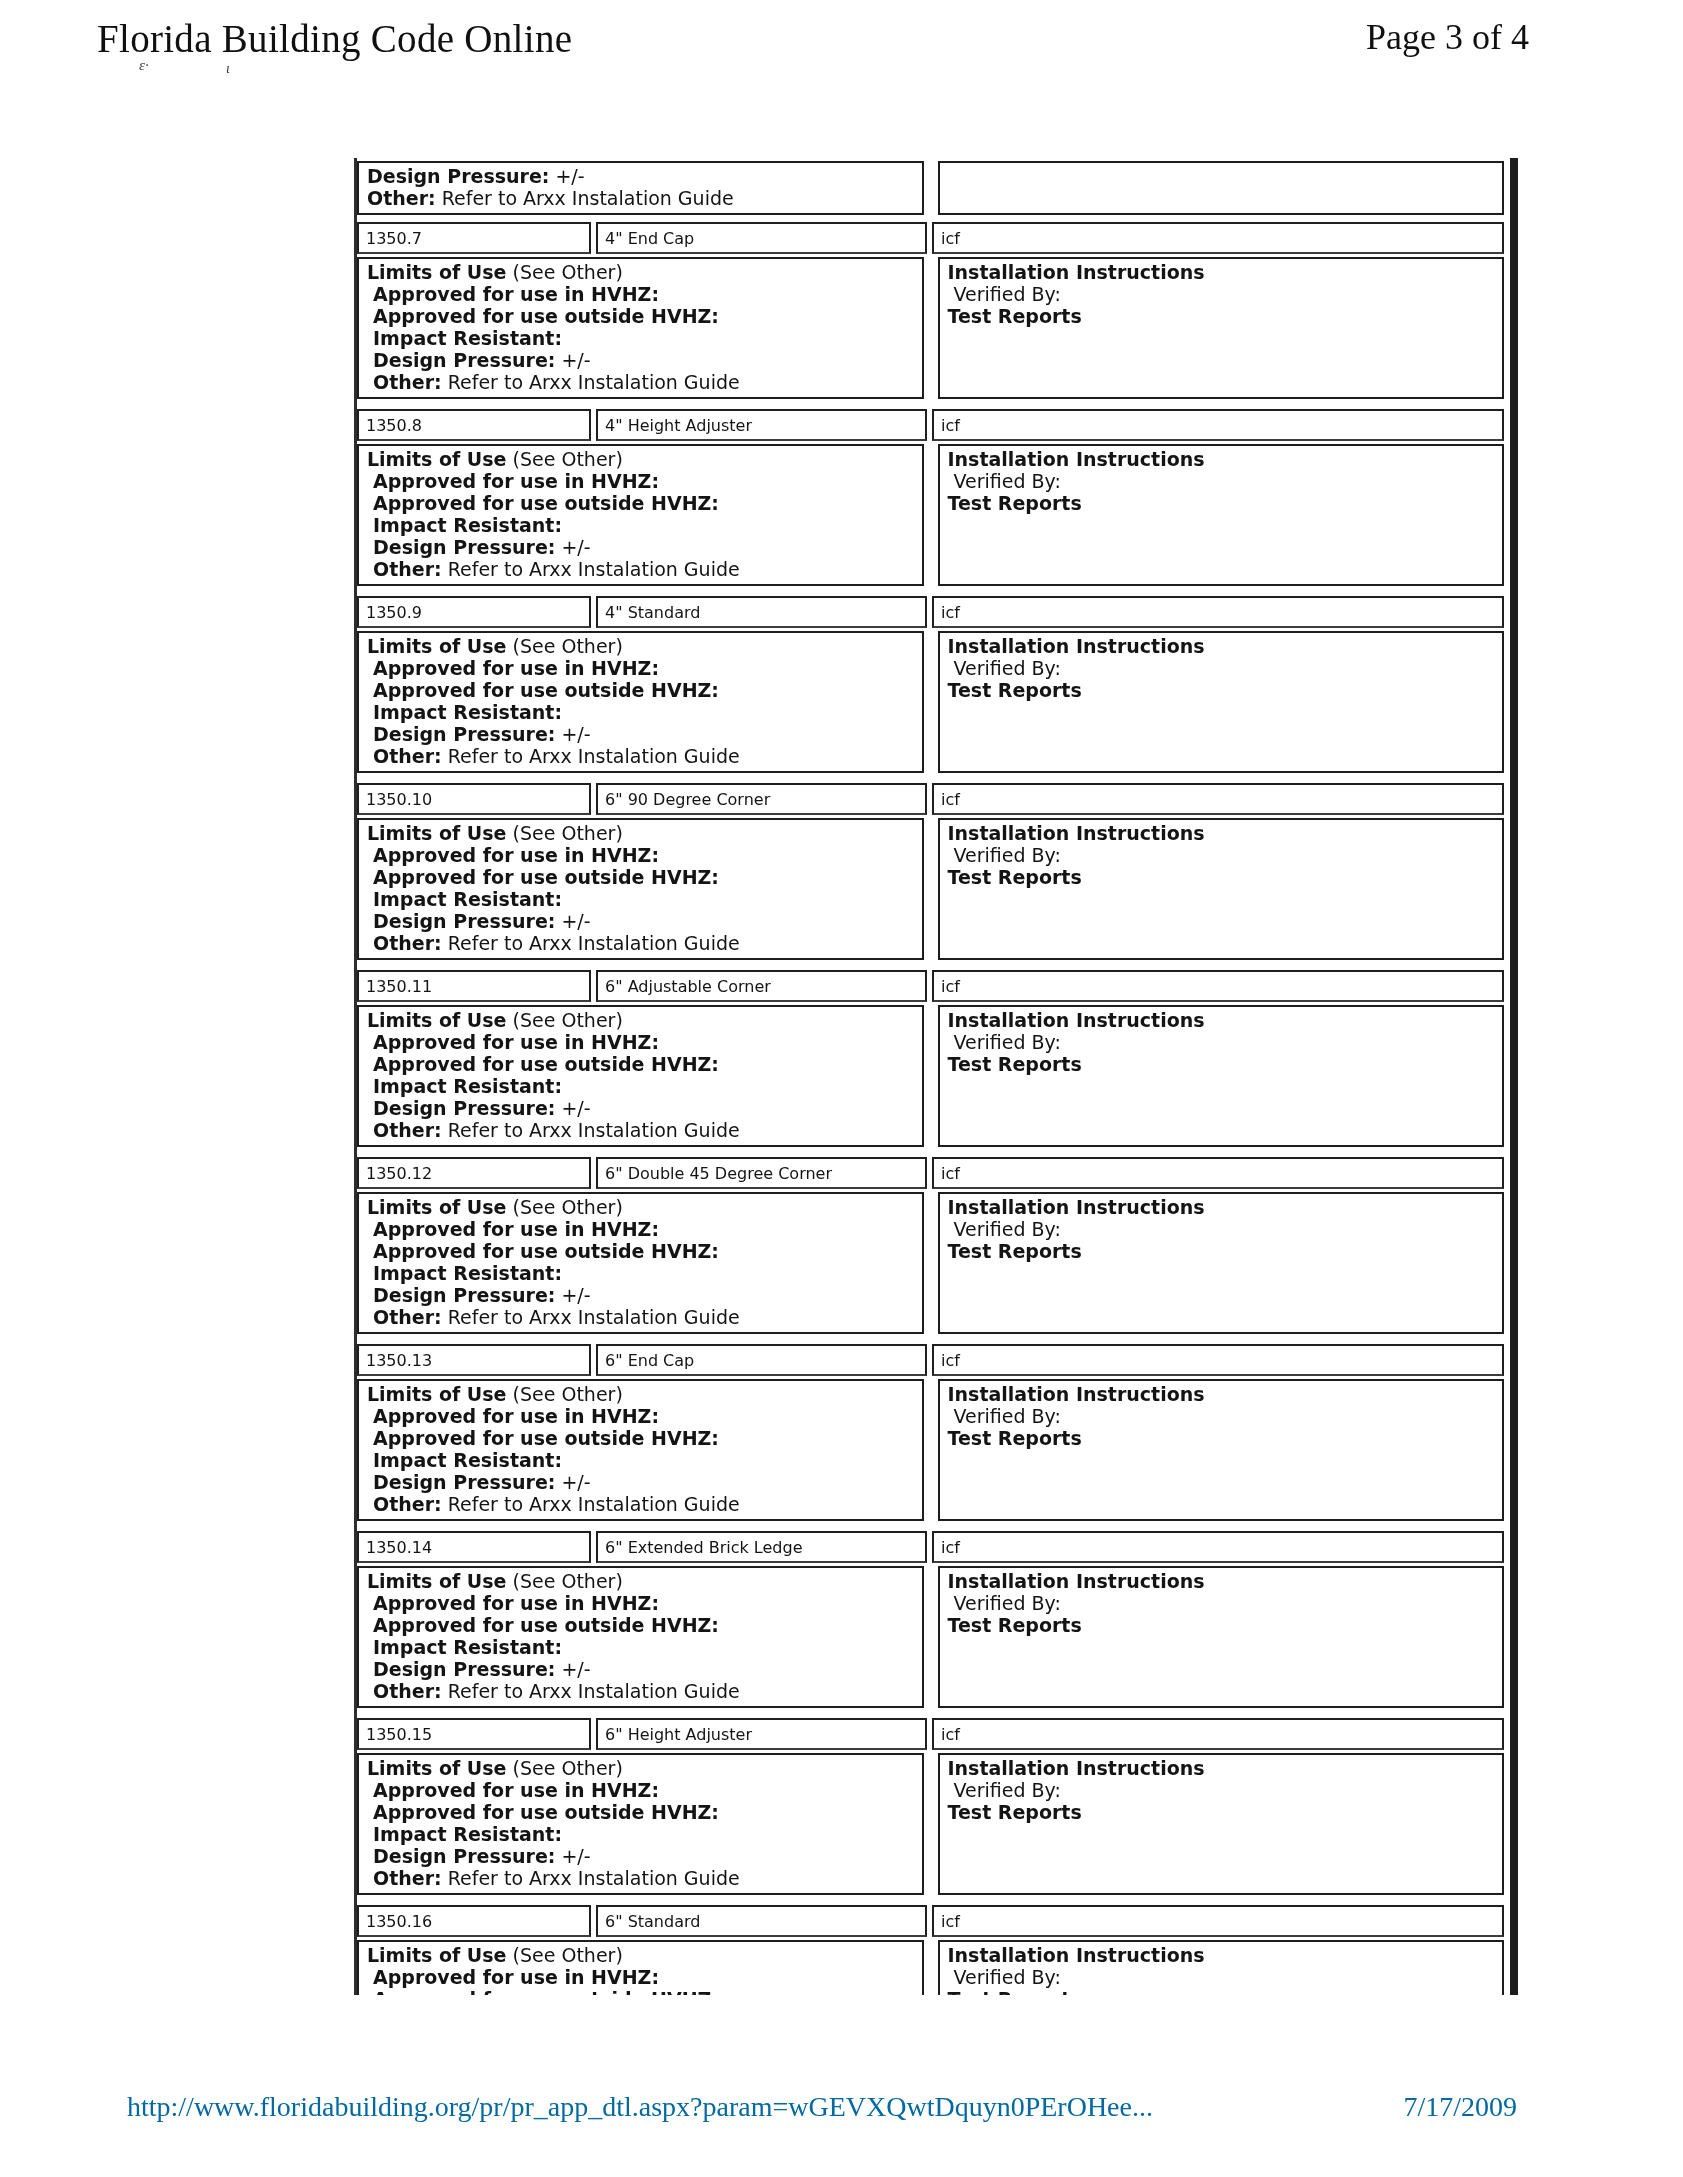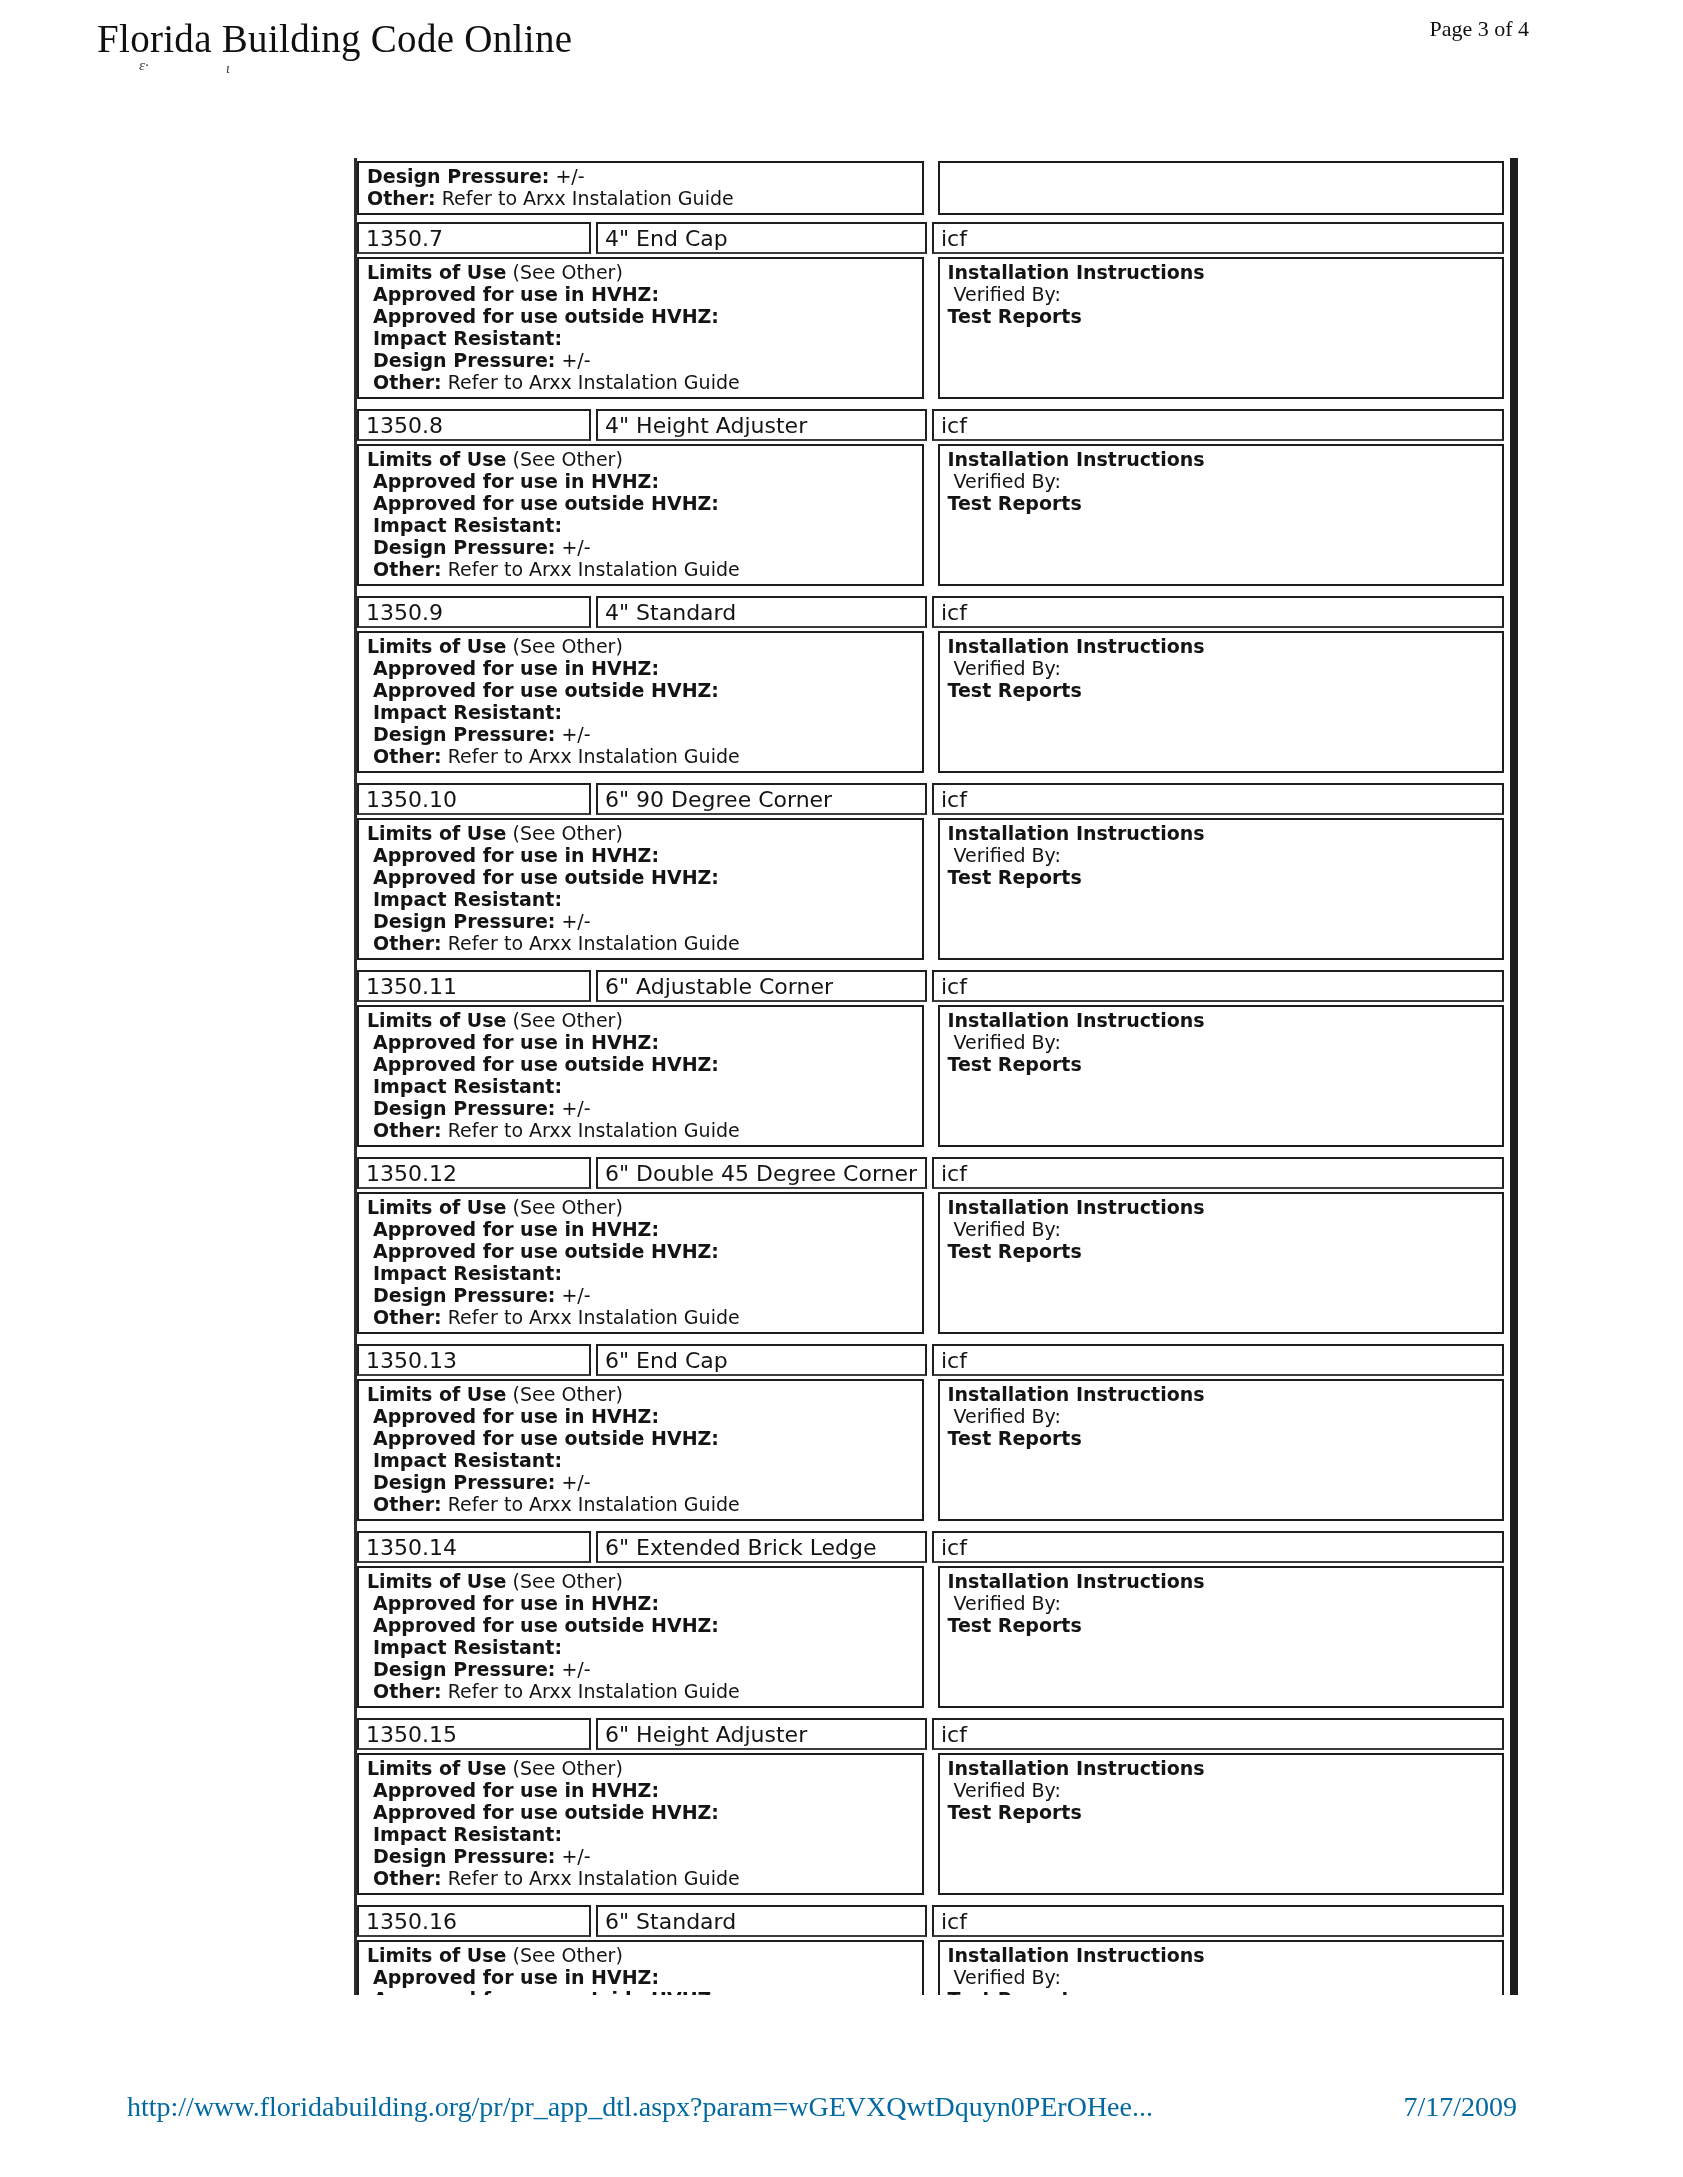--- a/index.html
+++ b/index.html
@@ -14,21 +14,21 @@
 
   
   .page-title {
     position: absolute; left: 97px; top: 16px;
     font-family: "Liberation Serif", serif;
     font-size: 39px; color: #101010; letter-spacing: 0.3px;
   }
   .page-number {
     position: absolute; right: 154px; top: 16px;
     font-family: "Liberation Serif", serif;
-    font-size: 22px; color: #101010; text-align: right;
+    font-size: 36px; color: #101010; text-align: right;
   }
   .scan-mark-1 {
     position: absolute; left: 139px; top: 57px;
     font-family: "Liberation Serif", serif;
     font-size: 15px; color: #3a3a3a; font-style: italic;
   }
   .scan-mark-2 {
     position: absolute; left: 226px; top: 61px;
     font-family: "Liberation Serif", serif;
     font-size: 14px; color: #3a3a3a; font-style: italic;
@@ -73,21 +73,21 @@
   .hdr-row {
     display: grid;
     grid-template-columns: 234px 331px 1fr;
     column-gap: 5px;
     margin-bottom: 3px;
   }
   .box {
     border: 2px solid #1f1f1f;
     height: 32px;
     padding: 3px 7px 0 7px;
-    font-size: 22px;
+    font-size: 16px;
     line-height: 24px;
     overflow: hidden; white-space: nowrap;
     border-bottom-color: #3c3c3c;
   }
   .details-block .cell { min-height: 137px; }
 </style>
 </head>
 <body>
 
 <div class="page-title">Florida Building Code Online</div>

